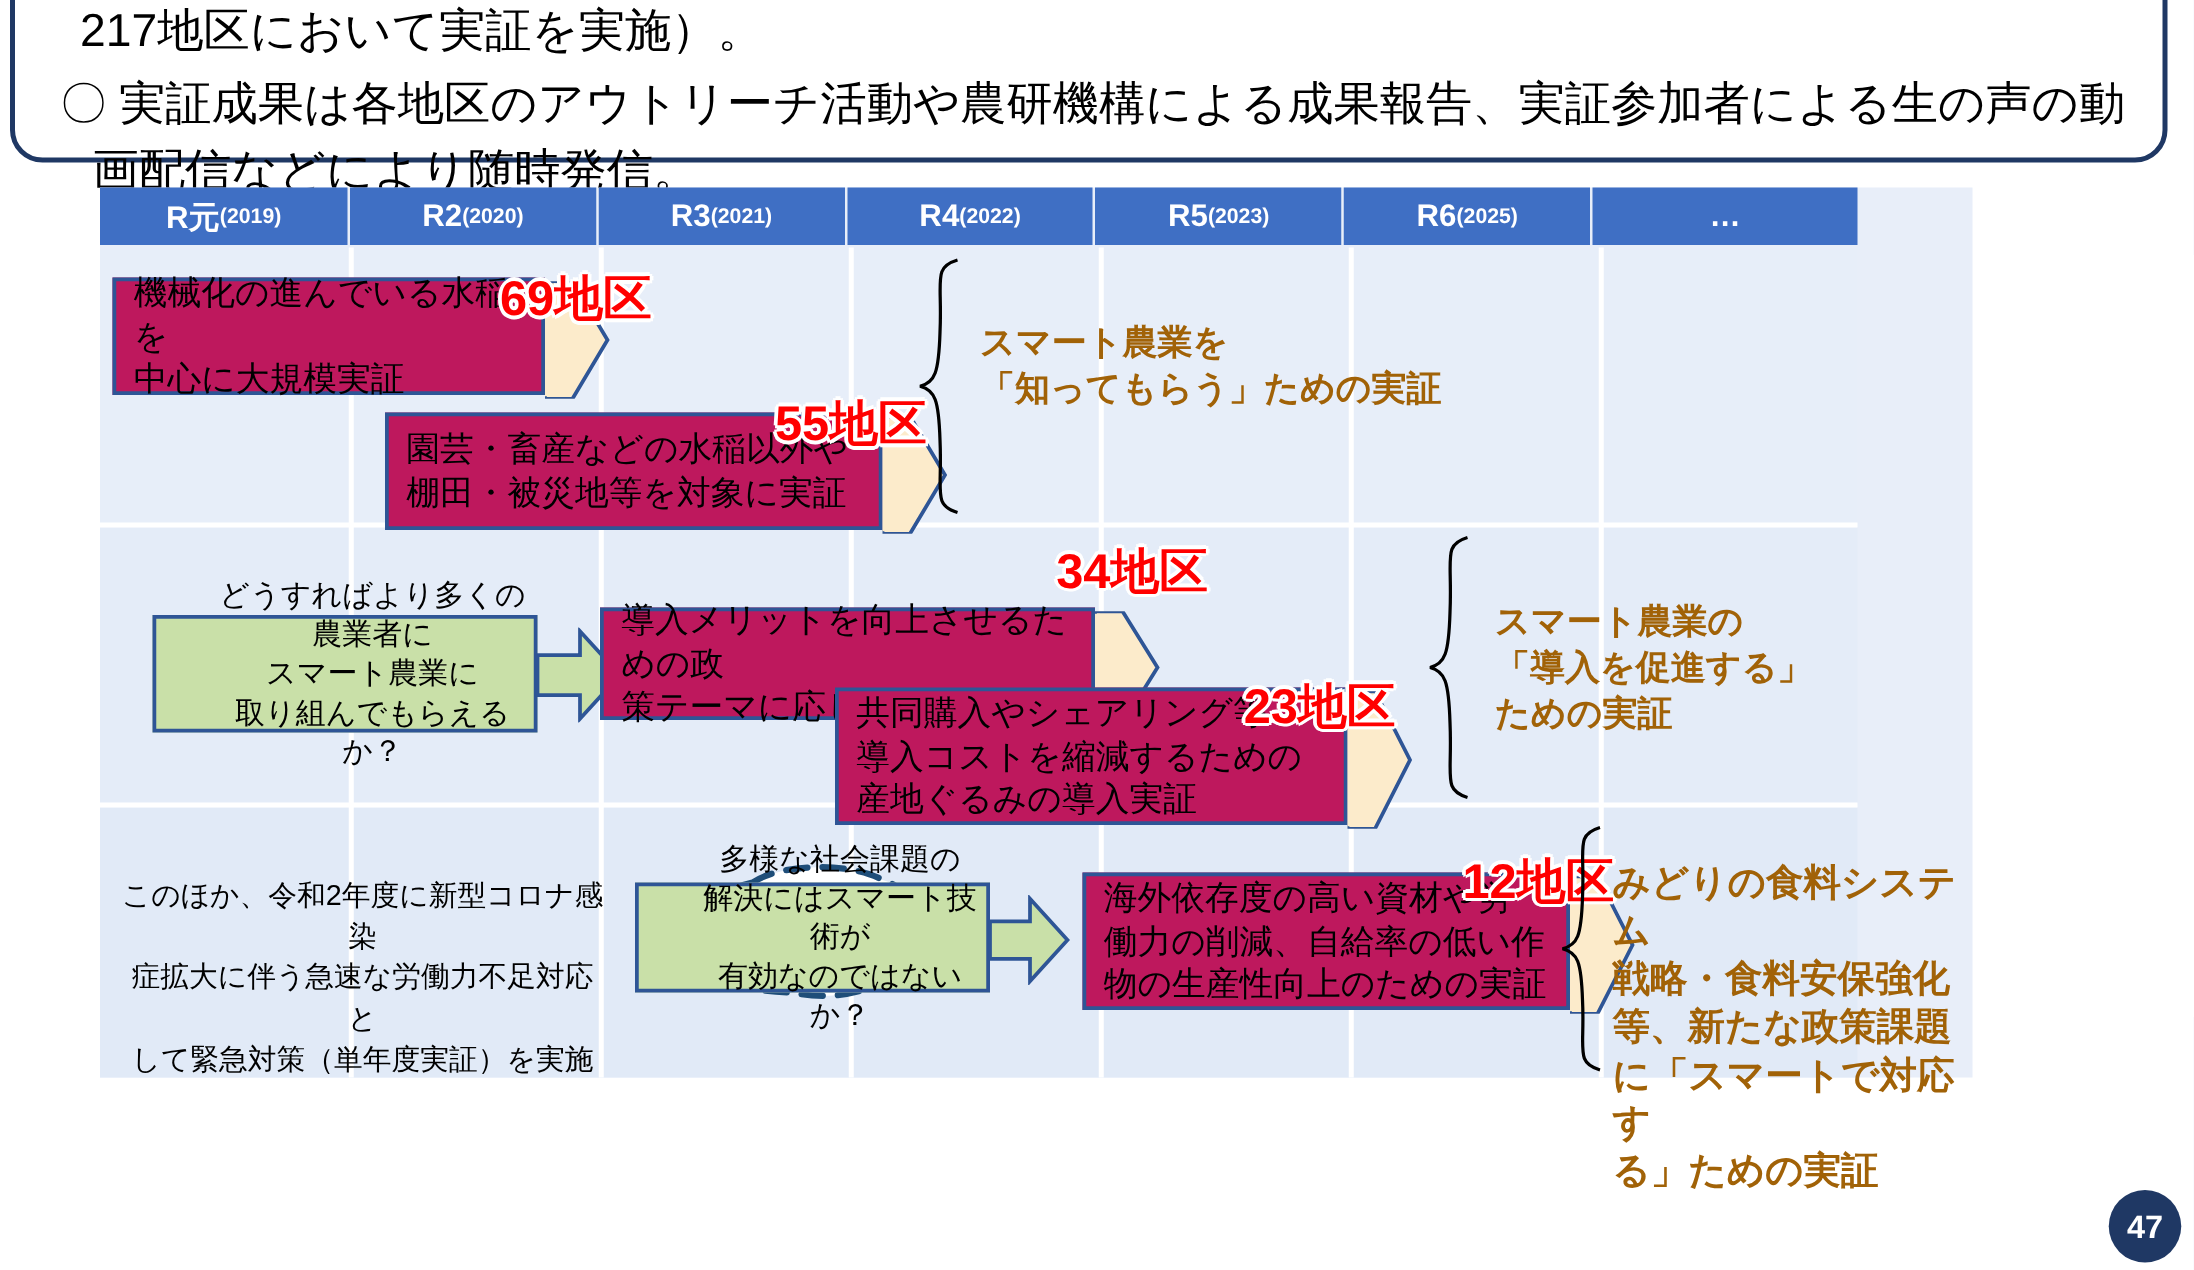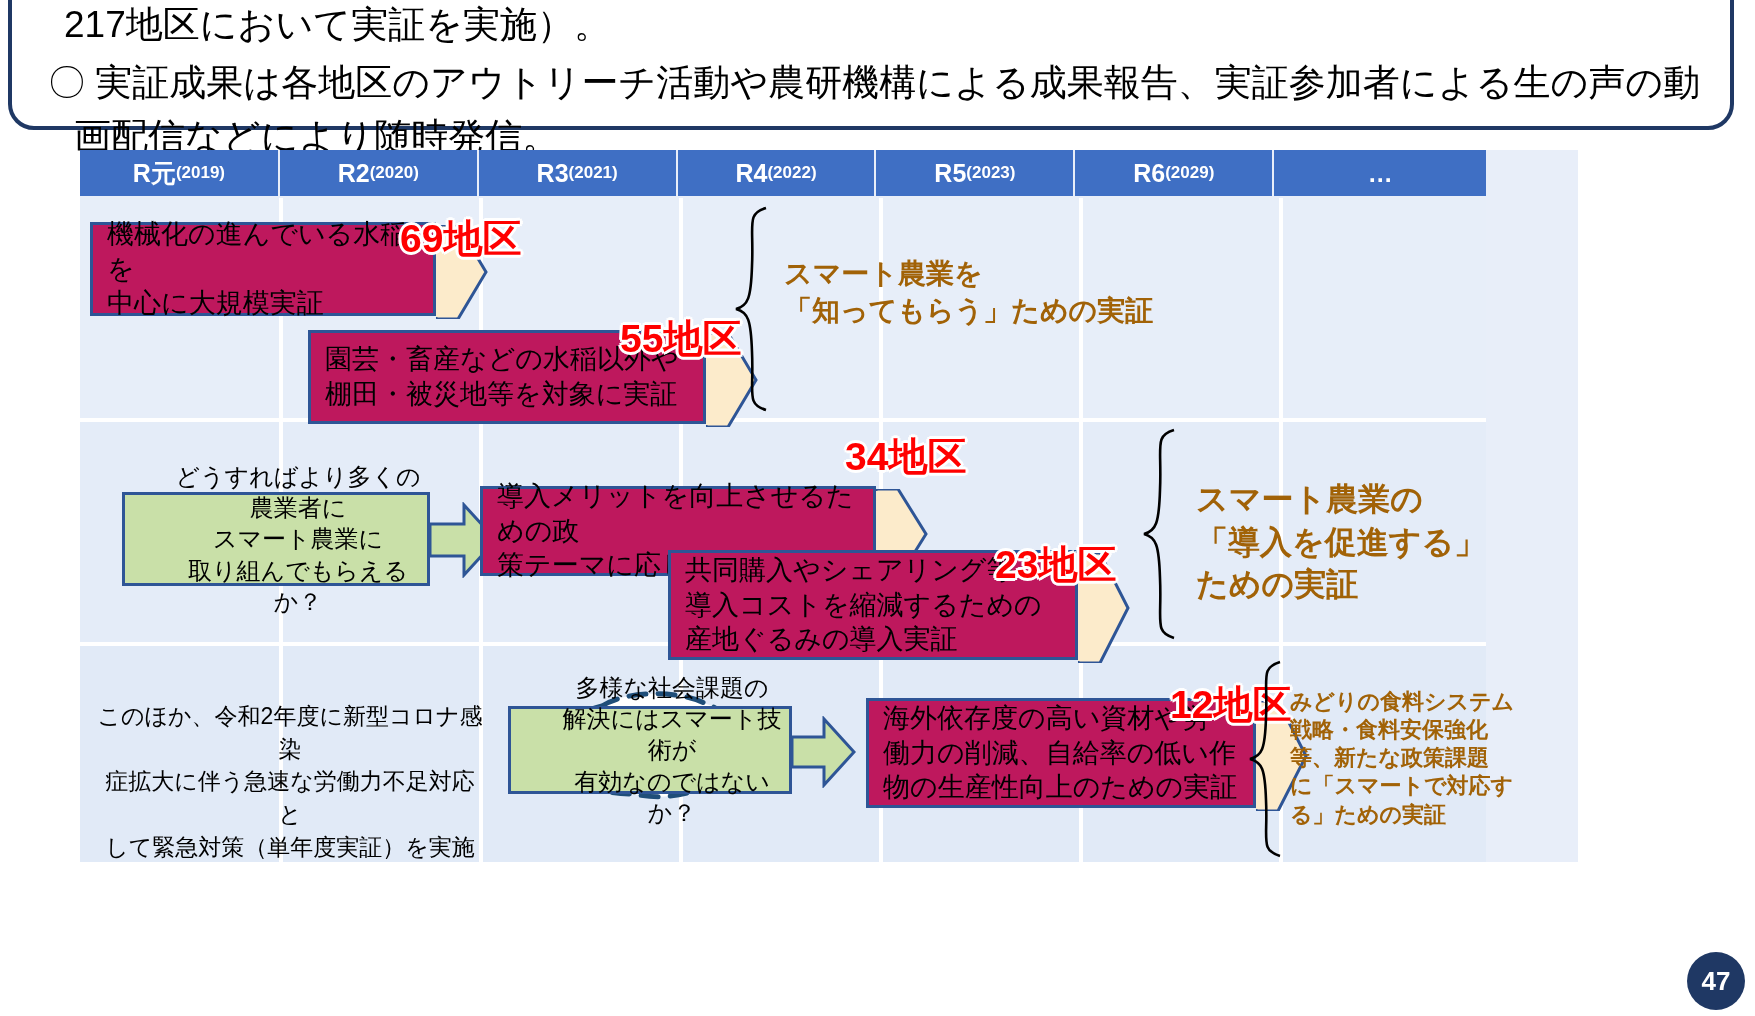--- a/index.html
+++ b/index.html
@@ -76,22 +76,22 @@
       2px 2px #fff,-2px 2px #fff,2px -2px #fff,-2px -2px #fff,
       3px 0 #fff,-3px 0 #fff,0 3px #fff,0 -3px #fff;
     white-space:nowrap;
   }
 
   
   .sidelabel{
     position:absolute;color:#a16207;font-weight:bold;white-space:pre-line;
   }
   #label-know{font-size:28px;line-height:1.33;left:784px;top:255px;}
-  #label-promote{font-size:32px;line-height:1.33;left:1196px;top:478px;}
-  #label-green{font-size:22px;line-height:1.28;left:1290px;top:688px;}
+  #label-promote{font-size:28px;line-height:1.33;left:1196px;top:478px;}
+  #label-green{font-size:30px;line-height:1.28;left:1290px;top:688px;}
 
   
   .brace{position:absolute;}
 
   
   .plaintext{position:absolute;color:#000;white-space:pre-line;}
   #covid-text{left:95px;top:700px;font-size:23px;line-height:1.42;text-align:center;width:390px;}
   #covid-count{left:215px;top:786px;font-size:33px;font-weight:bold;color:#FF0000;}
 
   
@@ -149,21 +149,21 @@
     <div class="hcell" style="width:198px;">
       <span>R4</span>
         <span class="sub">(2022)</span>
     </div>
     <div class="hcell" style="width:198px;">
       <span>R5</span>
         <span class="sub">(2023)</span>
     </div>
     <div class="hcell" style="width:198px;">
       <span>R6</span>
-        <span class="sub">(2029)</span>
+        <span class="sub">(2025)</span>
     </div>
     <div class="hcell" style="width:213px;">
       <span>…</span>
     </div>
   </div>
 
   <div class="arrowbox" style="left:10px;top:72px;width:346px;height:94px;">
     <div class="txt">機械化の進んでいる水稲を
 中心に大規模実証</div>
     <div class="arrowhead" style="left:343px;">

